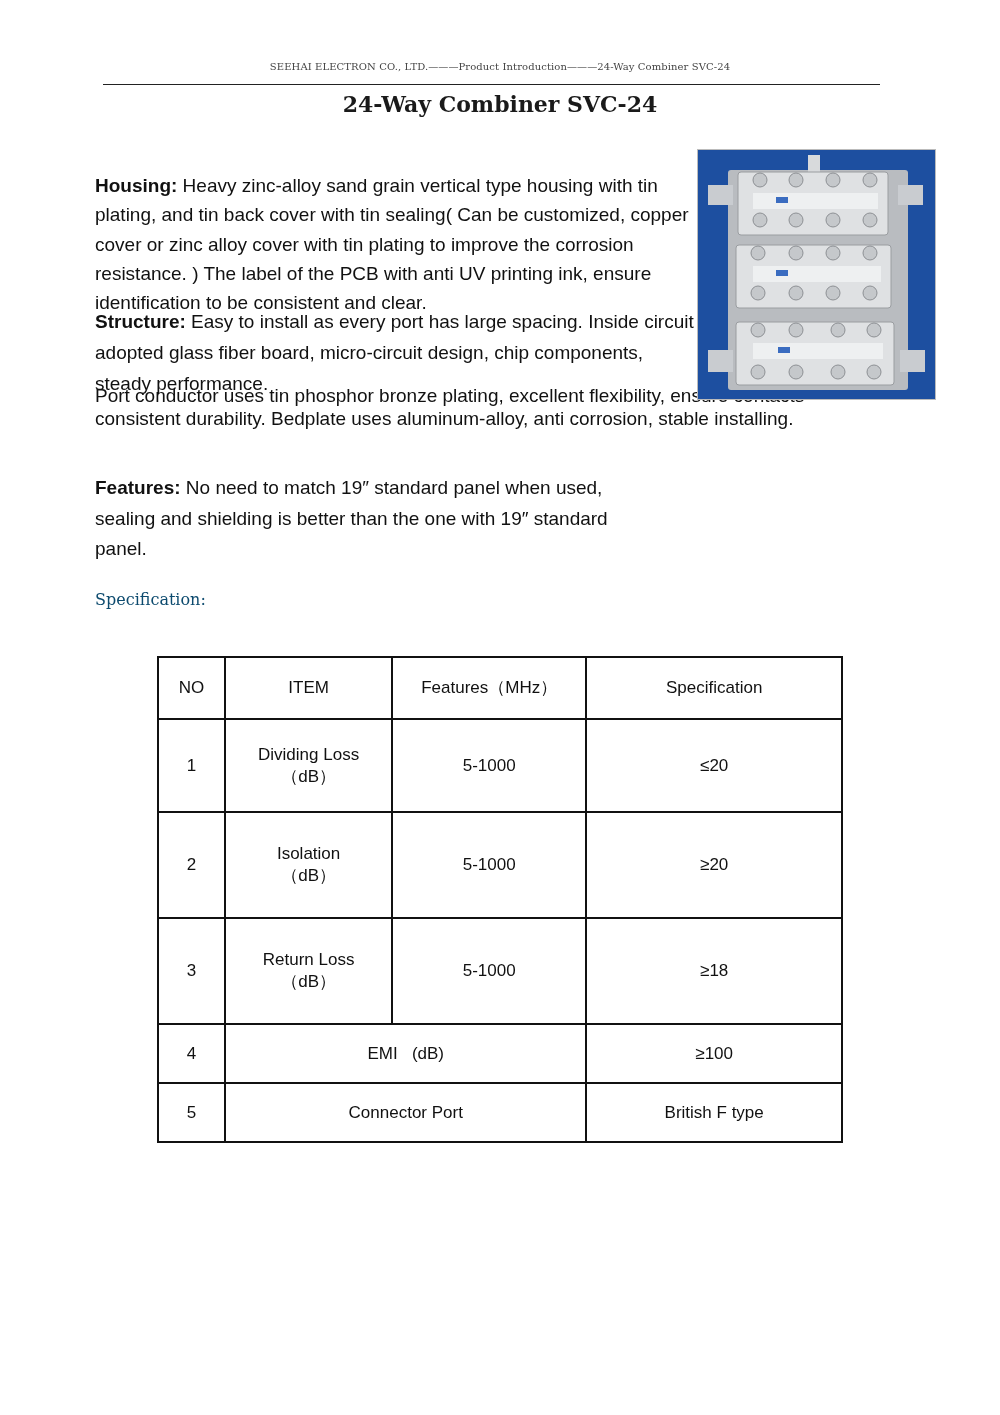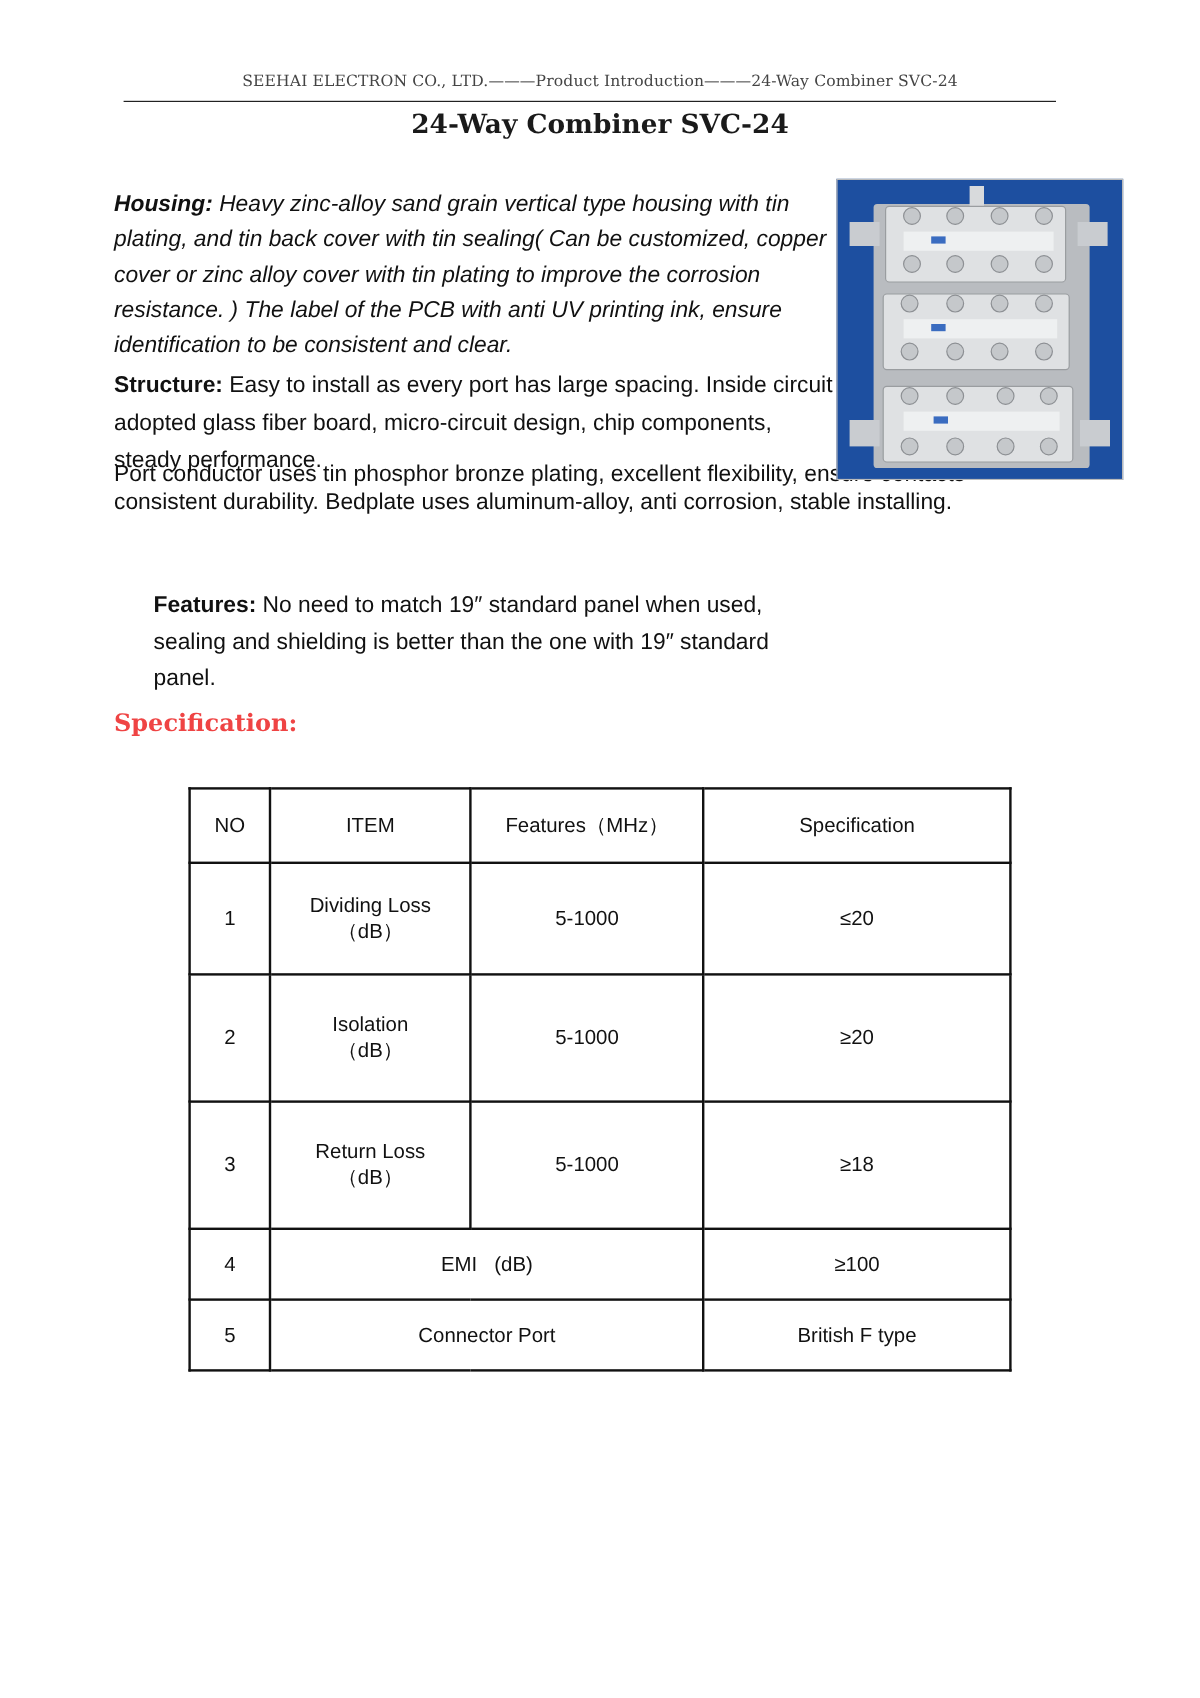--- a/index.html
+++ b/index.html
@@ -1,29 +1,29 @@
 <!DOCTYPE html>
 <html><head>
 <meta charset="utf-8">
 <style>
   html, body { margin:0; padding:0; background:#ffffff; }
   body { width:1000px; height:1415px; position:relative; overflow:hidden; color:#111; }
   .hdr { position:absolute; left:0; width:1000px; top:61px; text-align:center;
-         font-family:"DejaVu Serif", serif; font-size:13px; color:#444; letter-spacing:0.1px; }
+         font-family:"DejaVu Serif", serif; font-size:10px; color:#444; letter-spacing:0.1px; }
   .hdr-rule { position:absolute; left:103px; width:777px; top:84px; height:0; border-top:1.5px solid #222; }
   .title { position:absolute; left:0; width:1000px; top:91px; text-align:center;
            font-family:"DejaVu Serif", serif; font-size:22px; font-weight:bold; color:#1a1a1a; }
   .para { position:absolute; left:95px; font-family:"Liberation Sans", sans-serif; font-size:19px; color:#111; }
   .para b { font-weight:bold; }
-  .p-housing { top:156px; width:600px; line-height:29.3px;font-style:italic; }
+  .p-housing { top:171px; width:600px; line-height:29.3px; }
   .p-structure { top:306px; width:600px; line-height:31px; }
   .p-port { top:384px; width:760px; line-height:23.3px; }
-  .p-features { top:490px; width:520px; line-height:30.5px;margin-left:33px; }
+  .p-features { top:473px; width:520px; line-height:30.5px; }
   .spec-label { position:absolute; left:95px; top:590px; font-family:"DejaVu Serif", serif;
-                font-size:20px; font-weight:bold; color:#ef4444; }
+                font-size:16px; font-weight:normal; color:#0c4a6e; }
   .photo { position:absolute; left:697px; top:149px; width:237px; height:249px; background:#1d4fa0;
            border:1px solid #bbb; overflow:hidden; }
   table.spec { position:absolute; left:157px; top:656px; width:686px; border-collapse:collapse;
                font-family:"Liberation Sans", sans-serif; font-size:17px; color:#111; }
   table.spec td { border:2.5px solid #111; text-align:center; vertical-align:middle; padding:1px; line-height:22px; }
   .c-no { width:64px; } .c-item { width:165px; } .c-freq { width:193px; } .c-spec { width:255px; }
   .r-h { height:62px; } .r-1 { height:93px; } .r-2 { height:106px; } .r-3 { height:106px; }
   .r-4 { height:59px; } .r-5 { height:59px; }
   td.left { text-align:left; padding-left:10px; }
 </style>

